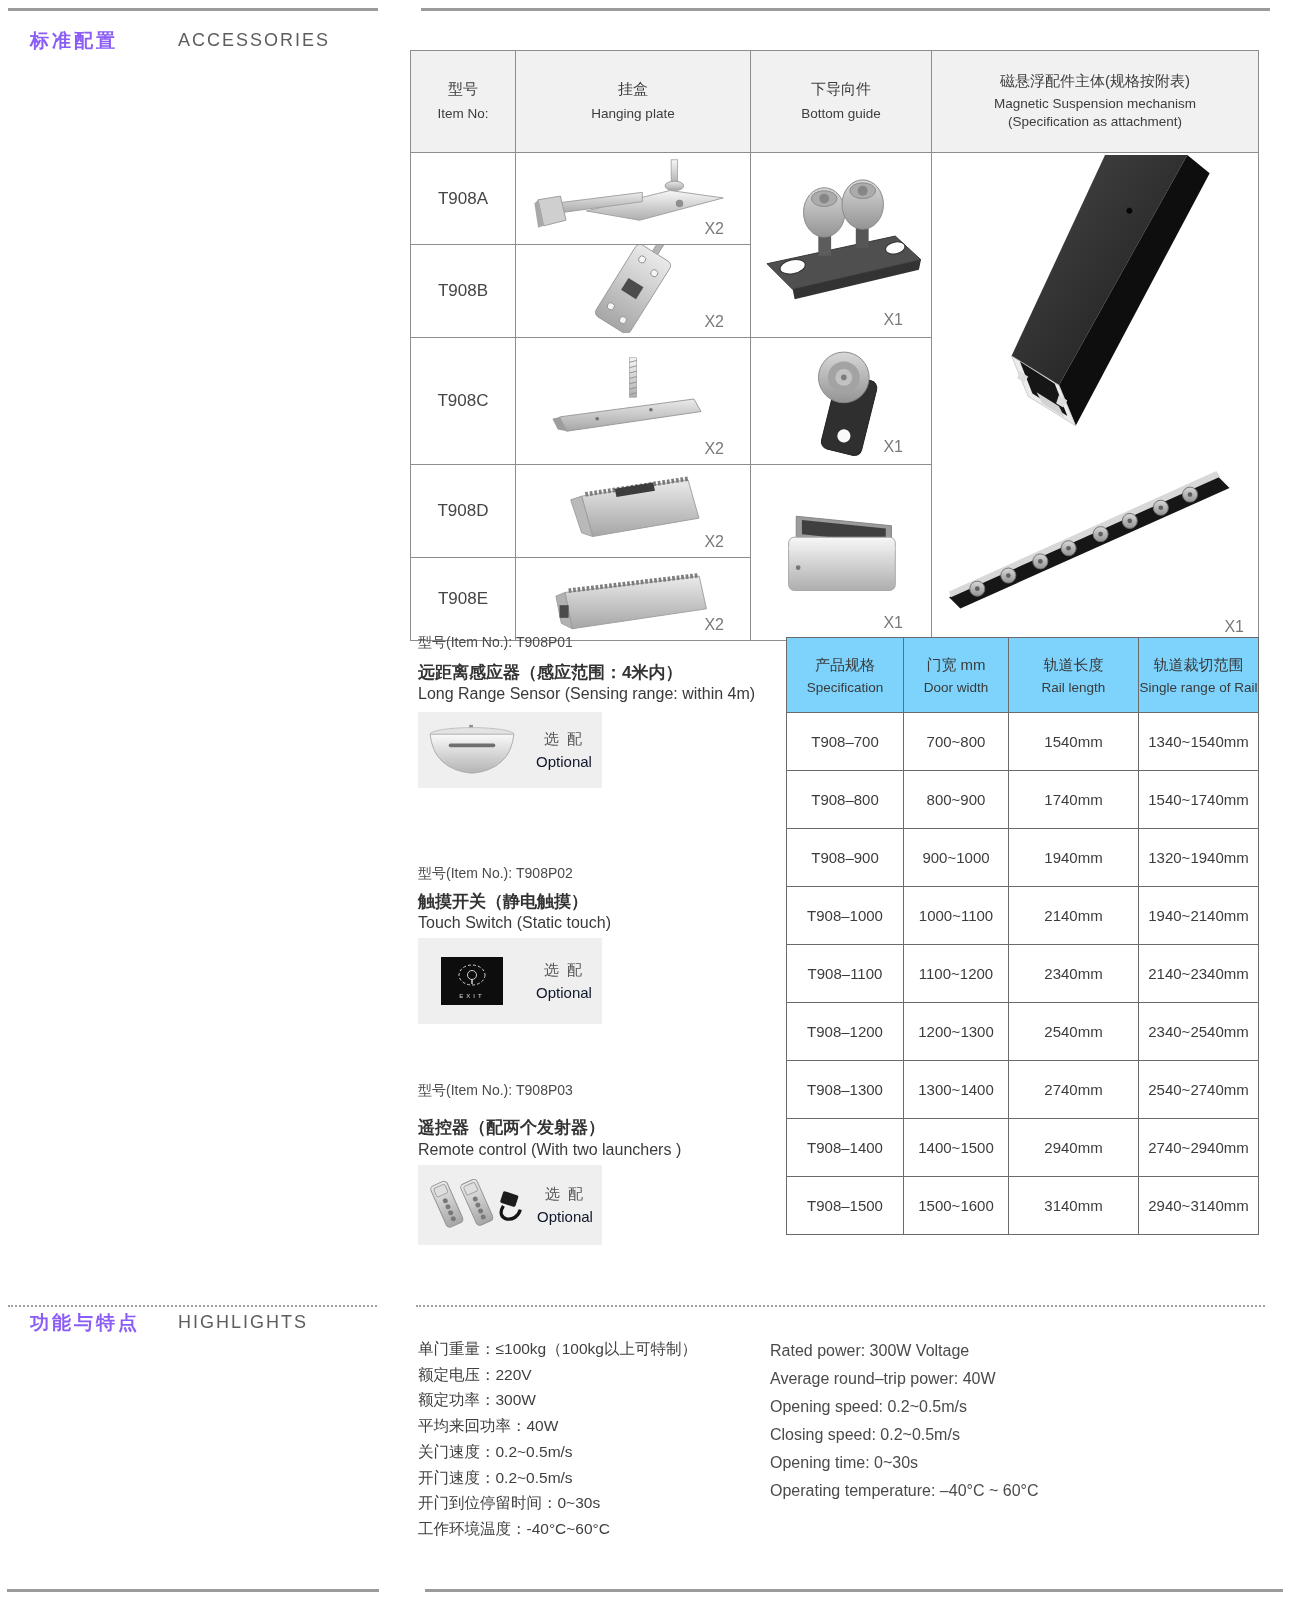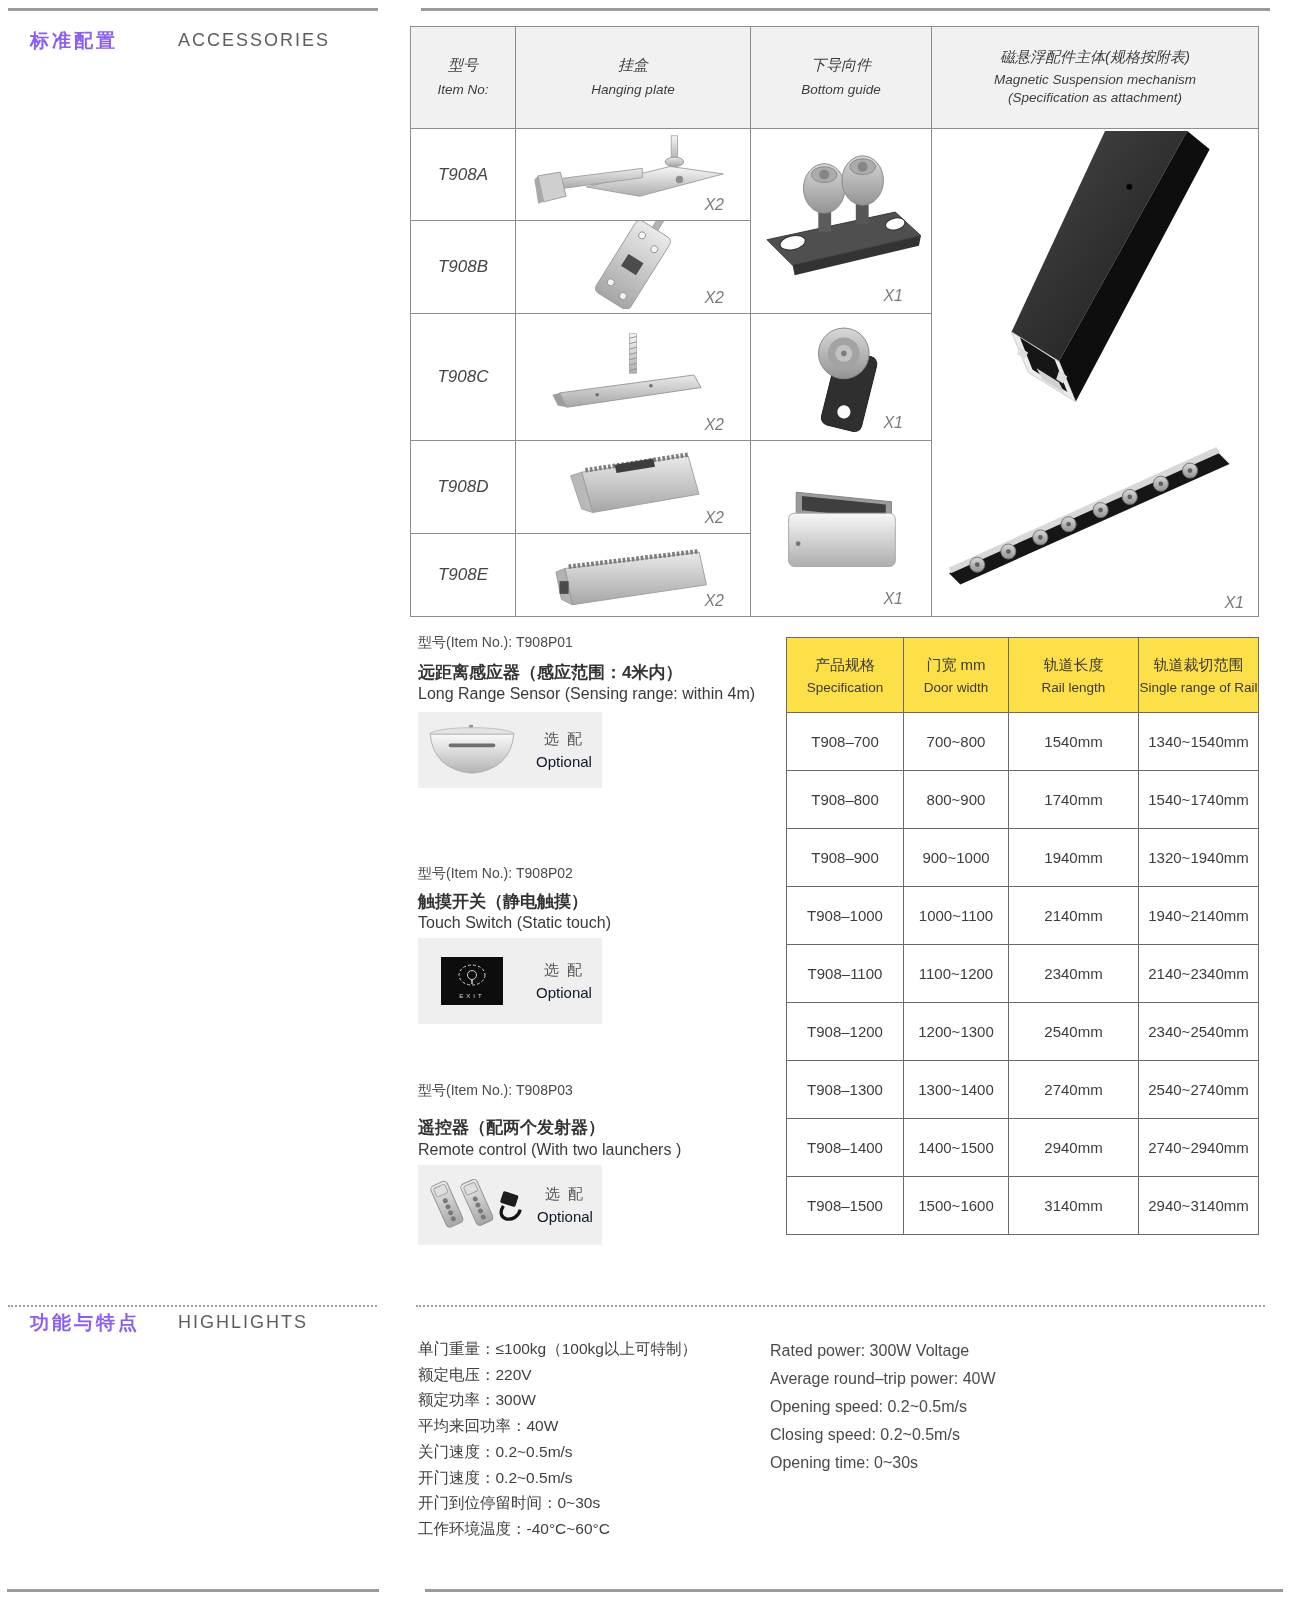--- a/index.html
+++ b/index.html
@@ -4,21 +4,21 @@
 <style>
   html,body{margin:0;padding:0;background:#fff;}
   #page{position:relative;width:1300px;height:1601px;background:#ffffff;overflow:hidden;
         font-family:"Liberation Sans","DejaVu Sans",sans-serif;color:#3d3d3d;}
   .rule{position:absolute;height:3px;background:#9b9b9b;}
   .dotted{position:absolute;border-top:2px dotted #a0a0a0;height:0;}
   .sec-zh{position:absolute;font-size:19px;font-weight:bold;color:#8b5cf6;letter-spacing:3px;}
   .sec-en{position:absolute;font-size:18px;color:#5d5d5d;letter-spacing:2px;}
 
   
-  #acc-table{position:absolute;left:410px;top:26px;width:848px;border-collapse:collapse;table-layout:fixed;font-style:italic;}
+  #acc-table{position:absolute;left:410px;top:50px;width:848px;border-collapse:collapse;table-layout:fixed;}
   #acc-table th,#acc-table td{border:1px solid #8d8d8d;padding:0;text-align:center;vertical-align:middle;}
   #acc-table thead th{background:#f1f1f1;height:101px;font-weight:normal;}
   .th-zh{font-size:15px;color:#3d3d3d;}
   .th-en{font-size:13.5px;color:#3d3d3d;margin-top:6px;line-height:18px;}
   .item-no{font-size:17px;color:#454545;}
   .img-cell{position:relative;}
   .qty{position:absolute;right:26px;bottom:6px;font-size:16px;color:#7a7a7a;}
   .qty-guide{right:28px;bottom:8px;}
   .qty-rail{right:14px;bottom:4px;}
   tr.rA{height:92px;} tr.rB{height:90px;} tr.rC{height:89px;} tr.rD{height:91px;} tr.rE{height:82px;}
@@ -29,21 +29,21 @@
   .opt-en{position:absolute;left:418px;font-size:16px;color:#3a3a3a;}
   .opt-box{position:absolute;left:418px;width:184px;background:#efefef;display:flex;align-items:center;}
   .opt-img{flex:0 0 108px;display:flex;justify-content:center;align-items:center;}
   .opt-choice{flex:1;text-align:center;}
   .opt-choice .c1{font-size:15px;color:#565656;letter-spacing:2px;}
   .opt-choice .c2{font-size:15px;color:#0f172a;margin-top:4px;}
 
   
   #spec-table{position:absolute;left:786px;top:637px;width:472px;border-collapse:collapse;table-layout:fixed;}
   #spec-table th,#spec-table td{border:1px solid #6a6a6a;padding:0;text-align:center;vertical-align:middle;}
-  #spec-table thead th{height:74px;background:#fde047;font-weight:normal;}
+  #spec-table thead th{height:74px;background:#7dd3fc;font-weight:normal;}
   #spec-table tbody td{height:57px;font-size:15px;color:#3c3c3c;}
   .sth-zh{font-size:15px;color:#3a3a3a;}
   .sth-en{font-size:13.5px;color:#3a3a3a;margin-top:5px;}
 
   
   .hl-zh{position:absolute;left:418px;top:1336px;font-size:15.5px;color:#3f3f3f;line-height:25.7px;}
   .hl-en{position:absolute;left:770px;top:1337px;font-size:16px;color:#4a4a4a;line-height:28px;}
 </style>
 </head>
 <body>
@@ -438,18 +438,19 @@
     <div>开门到位停留时间：0~30s</div>
     <div>工作环境温度：-40°C~60°C</div>
   </div>
 
   <div class="hl-en">
     <div>Rated power: 300W Voltage</div>
     <div>Average round–trip power: 40W</div>
     <div>Opening speed: 0.2~0.5m/s</div>
     <div>Closing speed: 0.2~0.5m/s</div>
     <div>Opening time: 0~30s</div>
+    <div>Operating temperature: –40°C ~ 60°C</div>
   </div>
 
   <div class="rule" style="left:7px;top:1589px;width:372px;"></div>
   <div class="rule" style="left:425px;top:1589px;width:858px;"></div>
 
 </div>
 
 </body></html>

